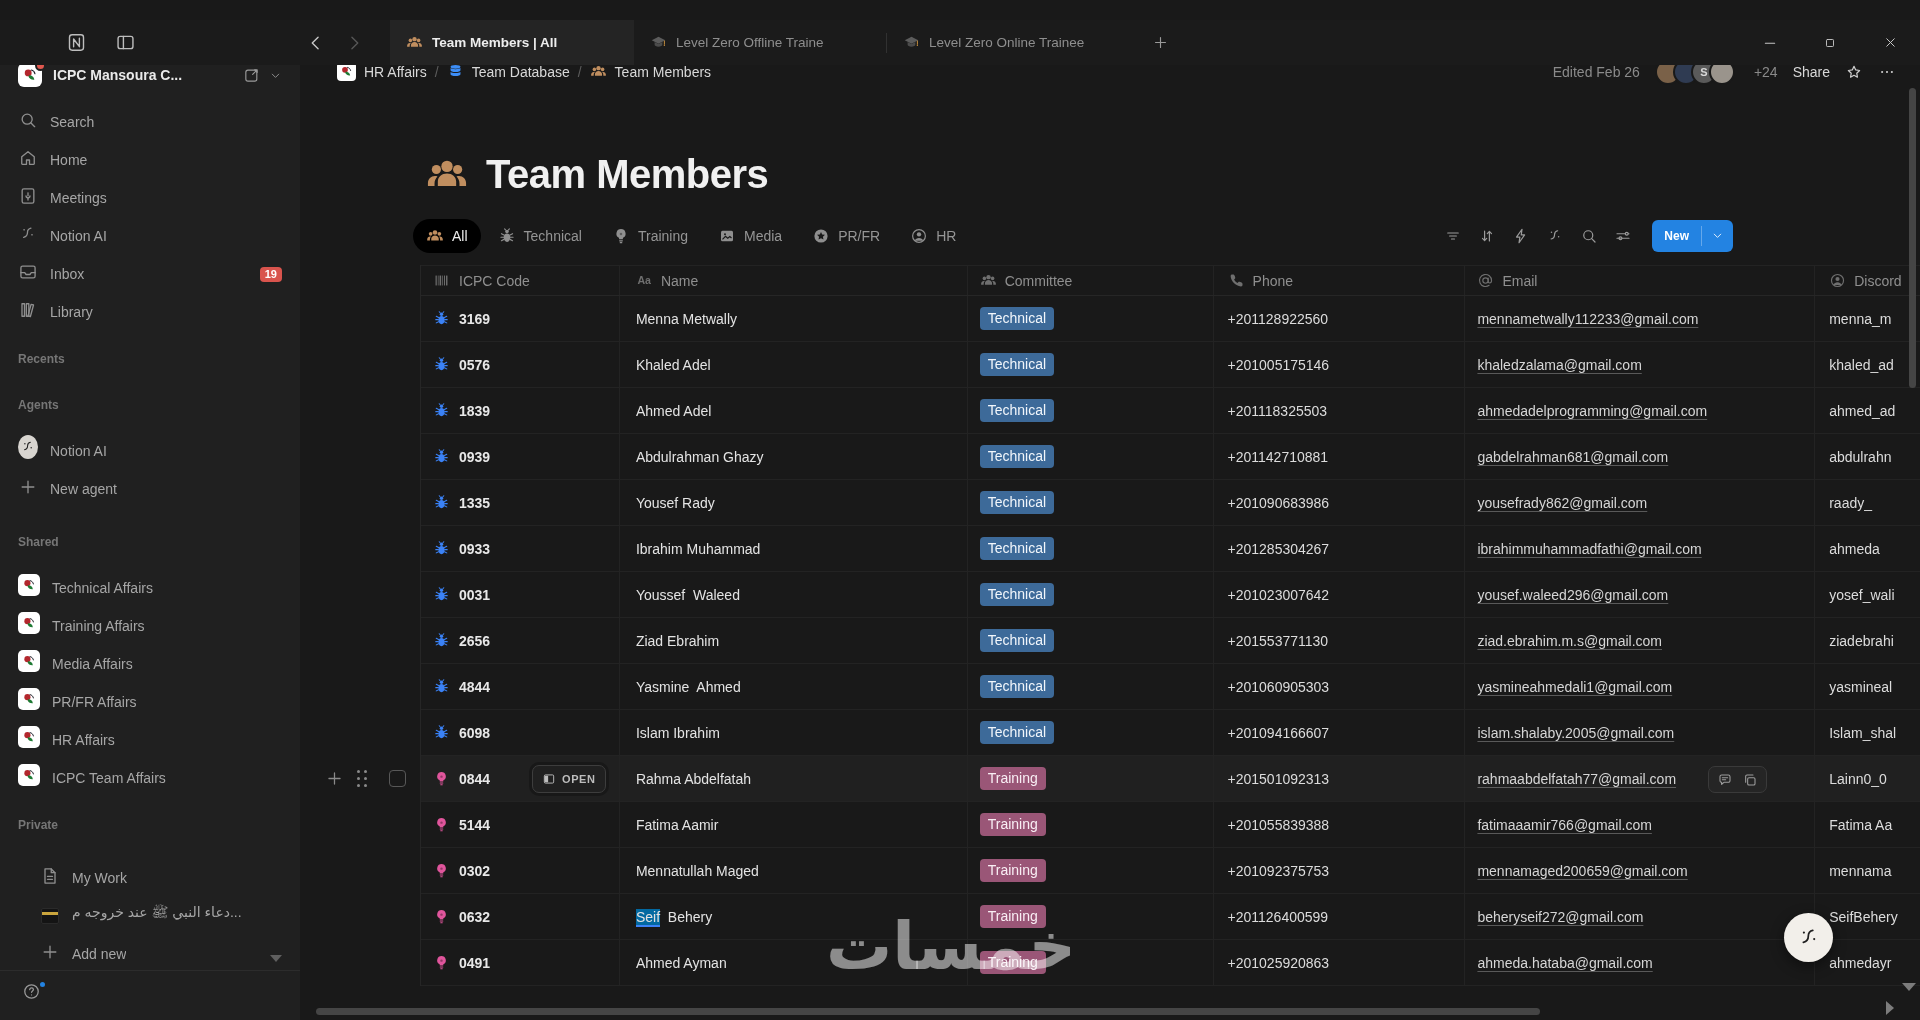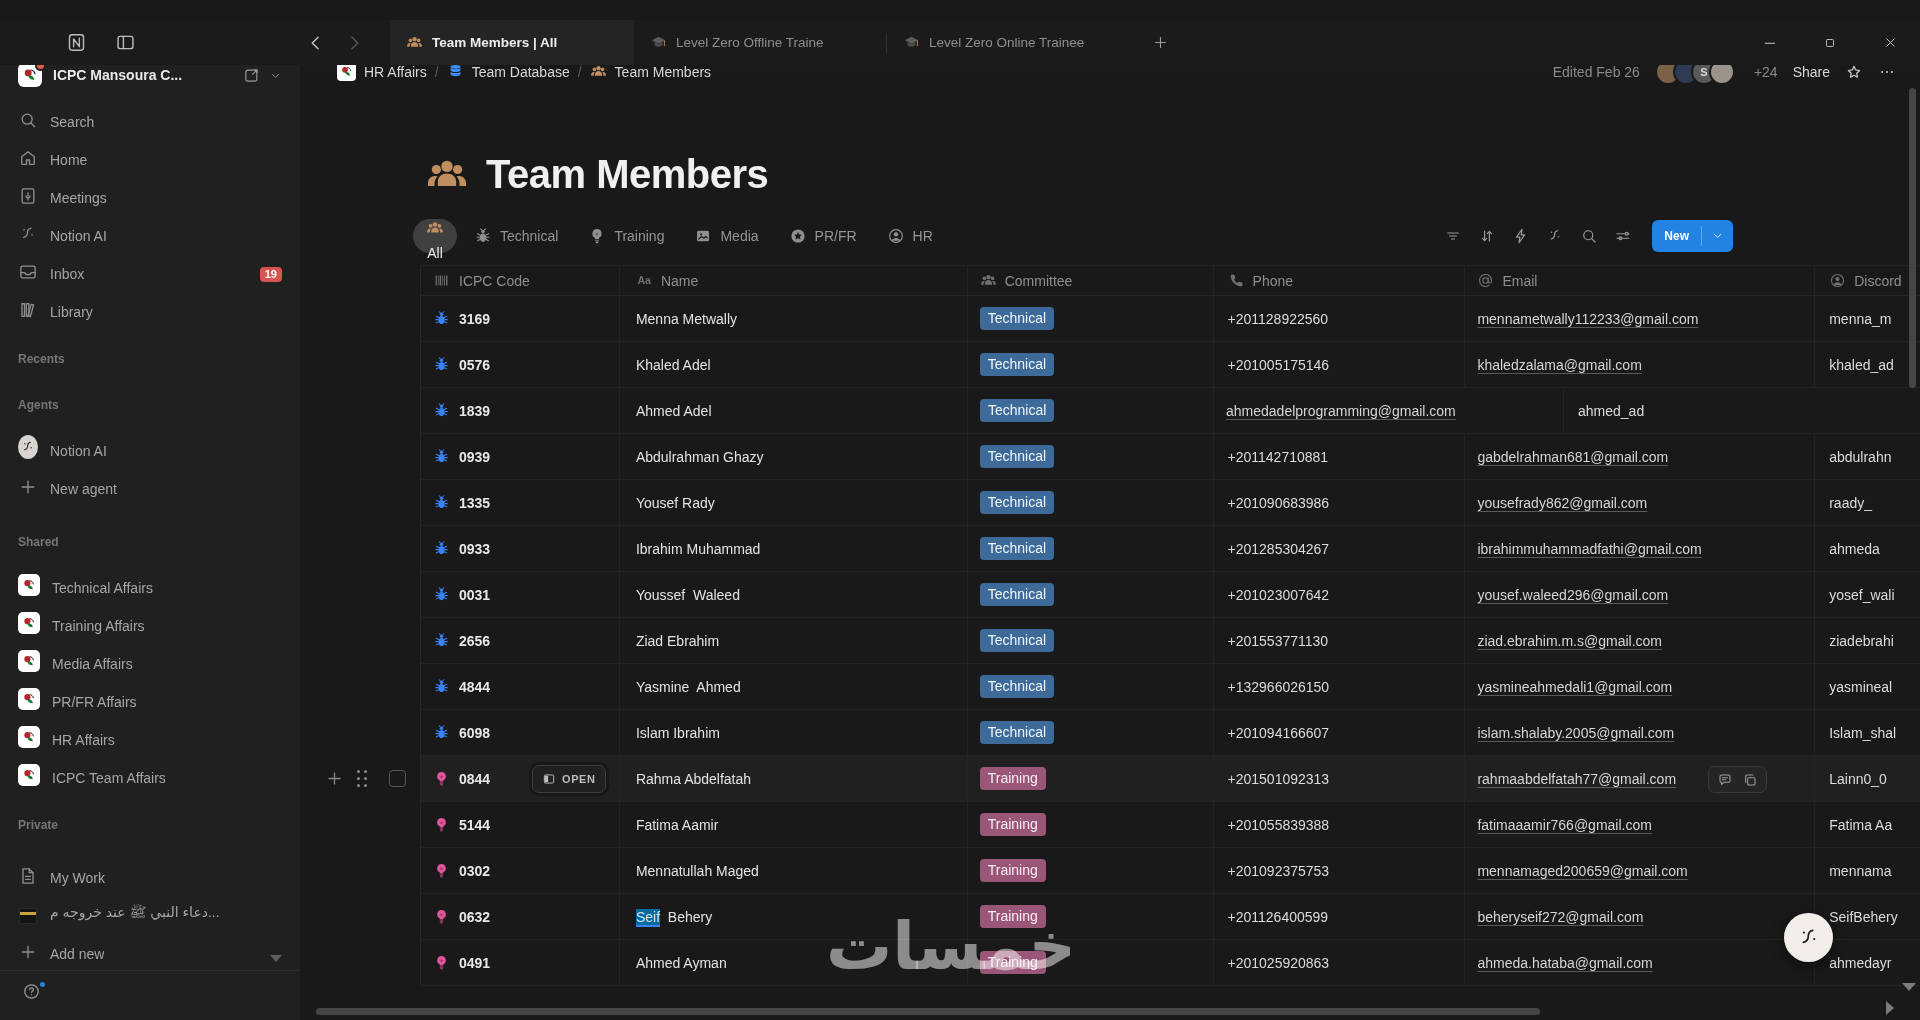--- a/index.html
+++ b/index.html
@@ -27,21 +27,21 @@
   .ws-logo { width:24px; height:24px; border-radius:6px; background:#fff; position:relative; display:flex; align-items:center; justify-content:center; }
   .ws-dot { position:absolute; top:-3px; right:-4px; width:11px; height:11px; border-radius:50%; background:#e1584f; border:2px solid #202020; }
   .ws-name { font-size:14px; font-weight:700; color:#eaeaea; flex:1; white-space:nowrap; overflow:hidden; }
   .ws-actions { display:flex; align-items:center; gap:9px; color:#9a9a9a; }
   .side-item { height:38px; margin:0 8px; padding:0 10px; display:flex; align-items:flex-end; gap:12px; border-radius:6px; color:#a6a6a6; font-size:14px; font-weight:500; position:relative; }
   .side-item .s-ic { color:#8f8f8f; width:20px; display:flex; justify-content:center; }
   .badge { margin-left:auto; background:#d9544d; color:#fff; font-size:11px; font-weight:700; border-radius:4px; padding:2px 5px; line-height:1; }
   .sec-title { margin-top:22px; padding:0 18px; height:24px; display:flex; align-items:flex-end; font-size:12px; font-weight:700; color:#767676; }
   .sec-items { margin-top:9px; }
   #sec-shared .sec-title { margin-top:28px; }
-  #sec-private .sec-items { margin-top:16px; }
+  #sec-private .sec-items { margin-top:16px;padding-left:22px; }
   .side-divider { margin-top:8px; border-top:1px solid #2c2c2c; }
   .help-row { height:40px; display:flex; align-items:center; padding:0 22px; color:#9a9a9a; position:relative; width:60px; }
   .help-dot { position:absolute; left:38px; top:9px; width:9px; height:9px; border-radius:50%; background:#2383e2; border:2px solid #202020; }
   .tri-down { width:0; height:0; border-left:6px solid transparent; border-right:6px solid transparent; border-top:7px solid #5f5f5f; }
   .side-scroll { position:absolute; left:292px; top:304px; width:5px; height:360px; background:#3b3b3b; border-radius:3px; }
 
   
   .main { position:absolute; left:300px; top:45px; right:0; bottom:0; background:#191919; overflow:hidden; z-index:10; }
   .crumbbar { height:53px; display:flex; align-items:center; padding:0 24px 0 30px; font-size:14px; color:#d8d8d8; }
   .crumb { display:flex; align-items:center; gap:8px; padding:3px 7px; border-radius:4px; white-space:nowrap; }
@@ -55,21 +55,21 @@
   .share { color:#d8d8d8; }
   .icon-btn { color:#cfcfcf; display:flex; align-items:center; }
 
   .title-row { margin:54px 0 0 125px; display:flex; align-items:center; gap:17px; }
   .title-ic { color:#c08e5f; }
   h1.page-title { font-size:40px; font-weight:700; color:#f0f0f0; letter-spacing:-0.5px; }
 
   .views-row { margin:20px 0 0 113px; padding-right:187px; display:flex; align-items:center; height:37px; }
   .view { display:flex; align-items:center; gap:8px; padding:0 13px; height:34px; border-radius:17px; font-size:14px; font-weight:500; color:#959595; white-space:nowrap; }
   .view .v-ic { color:#8f8f8f; }
-  .view.active { background:#404040; color:#ededed;flex-direction:column; }
+  .view.active { background:#000000; color:#ededed; }
   .view.active .v-ic { color:#c08e5f; }
   .toolbar { margin-left:auto; display:flex; align-items:center; gap:8px; color:#9b9b9b; }
   .tool { width:26px; height:28px; display:flex; align-items:center; justify-content:center; }
   .new-btn { display:flex; align-items:stretch; background:#2383e2; border-radius:6px; height:32px; margin-left:8px; color:#fff; overflow:hidden; }
   .new-label { padding:0 12px; display:flex; align-items:center; font-size:12px; font-weight:700; }
   .new-divider { width:1px; background:rgba(255,255,255,.3); margin:6px 0; }
   .new-caret { padding:0 9px; display:flex; align-items:center; }
 
   
   .table { margin:11px 0 0 120px; width:1705px; border-left:1px solid #262626; }
@@ -757,20 +757,23 @@
               </svg>
             </span>
             <span class="code">1839</span>
           </div>
           <div class="cell c1">
             <span class="name">Ahmed Adel</span>
           </div>
           <div class="cell c2">
             <span class="pill" style="background: rgb(61, 106, 153); color: rgb(241, 246, 251);">Technical</span>
           </div>
+          <div class="cell c3">
+            <span class="phone">+201118325503</span>
+          </div>
           <div class="cell c4">
             <span class="email">ahmedadelprogramming@gmail.com</span>
           </div>
           <div class="cell c5">
             <span class="discord">ahmed_ad</span>
           </div>
         </div>
         <div class="t-row">
           <div class="cell c0">
             <span class="ic" style="color: rgb(59, 130, 246);">
@@ -929,21 +932,21 @@
             </span>
             <span class="code">4844</span>
           </div>
           <div class="cell c1">
             <span class="name">Yasmine  Ahmed</span>
           </div>
           <div class="cell c2">
             <span class="pill" style="background: rgb(61, 106, 153); color: rgb(241, 246, 251);">Technical</span>
           </div>
           <div class="cell c3">
-            <span class="phone">+132966026150</span>
+            <span class="phone">+201060905303</span>
           </div>
           <div class="cell c4">
             <span class="email">yasmineahmedali1@gmail.com</span>
           </div>
           <div class="cell c5">
             <span class="discord">yasmineal</span>
           </div>
         </div>
         <div class="t-row">
           <div class="cell c0">

